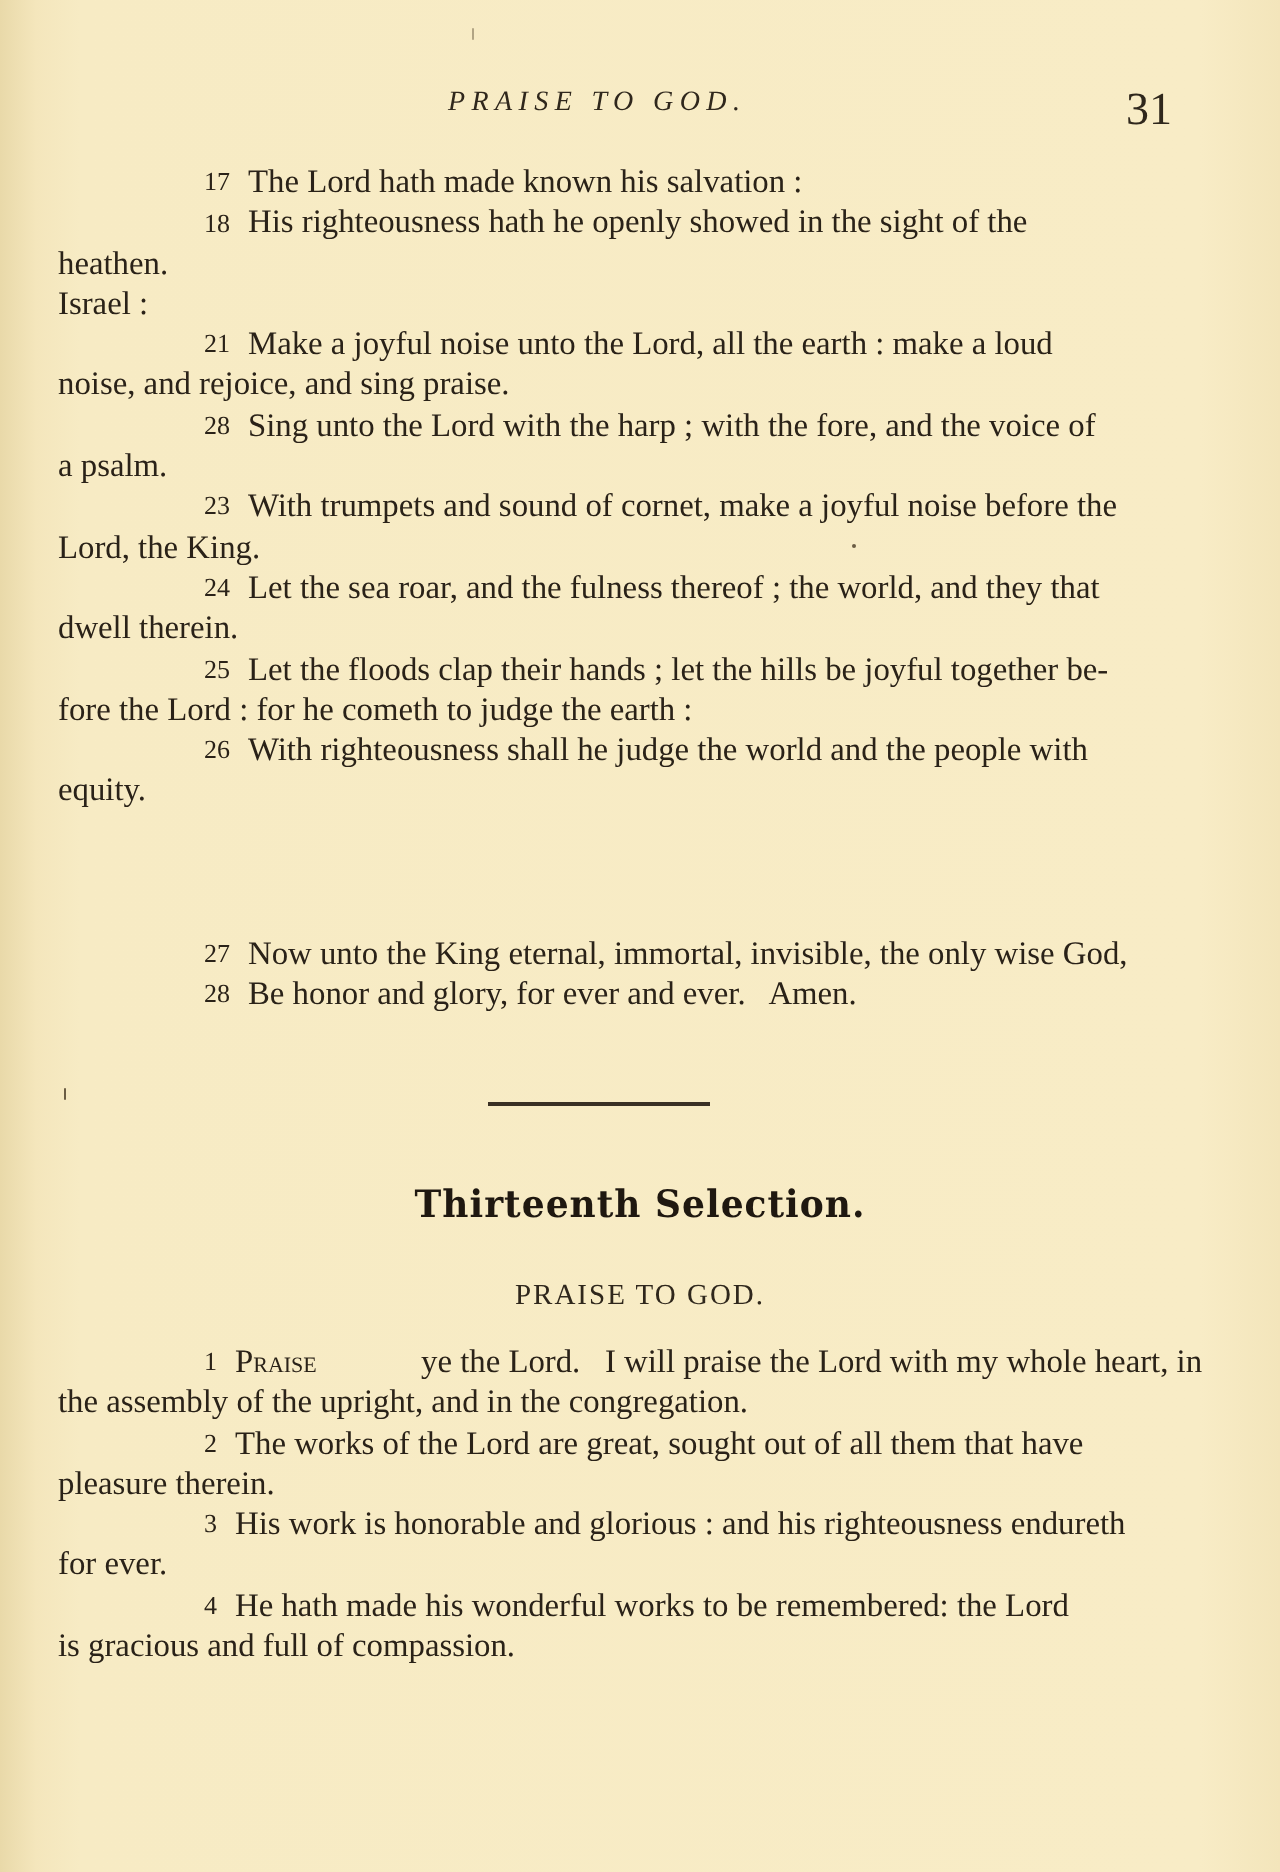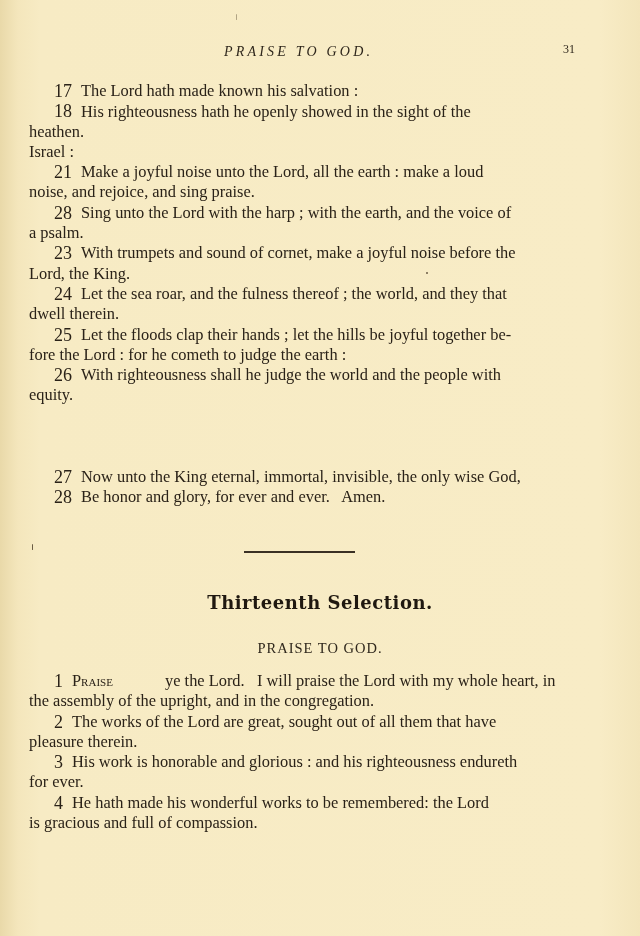--- a/index.html
+++ b/index.html
@@ -10,26 +10,26 @@
     font-family:"Liberation Serif","DejaVu Serif",serif;
     color:#2a2218;
     position:relative;
   }
   .page { position:absolute; left:0; top:0; width:640px; height:888px;border-radius:28px; }
   .running-head { position:absolute; top:44px; left:0; width:640px; height:24px; }
   .running-title {
     position:absolute; left:224px; top:0; font-style:italic; font-size:14px;
     letter-spacing:3.2px; color:#2f271c;
   }
-  .page-number { position:absolute; left:563px; top:-2px; font-size:12px; color:#2f271c; }
+  .page-number { position:absolute; left:563px; top:-2px; font-size:23px; color:#2f271c; }
   .block { position:absolute; left:29px; width:552px; font-size:16.4px; line-height:20.3px; }
   .line { white-space:nowrap; height:20.3px; display:flex; }
   .line.just { justify-content:space-between; }
   .line.ind { padding-left:25px; }
-  .vnum { font-size:18px; margin-right:9px; display:inline-block; }
+  .vnum { font-size:13px; margin-right:9px; display:inline-block;margin-left:48px; }
   .rule { position:absolute; left:244px; top:551px; width:111px; height:2px; background:#3a3024; }
   .selection-title {
     position:absolute; left:0; width:640px; top:592px; text-align:center;
     font-family:"DejaVu Serif",serif; font-weight:bold; font-size:18px; letter-spacing:0.5px;
     color:#1f1810; transform:scaleY(1.05);
   }
   .selection-subtitle {
     position:absolute; left:0; width:640px; top:640px; text-align:center;
     font-size:14.5px; letter-spacing:1px; color:#2f271c;
   }
@@ -67,21 +67,21 @@
     <div class="line ind">
         <span class="vnum">21</span>
         <span>Make a joyful noise unto the Lord, all the earth : make a loud</span>
       </div>
     <div class="line">
         <span>noise, and rejoice, and sing praise.</span>
       </div>
 
     <div class="line ind">
         <span class="vnum">28</span>
-        <span>Sing unto the Lord with the harp ; with the earth, and the voice of</span>
+        <span>Sing unto the Lord with the harp ; with the fore, and the voice of</span>
       </div>
     <div class="line">
         <span>a psalm.</span>
       </div>
 
     <div class="line ind">
         <span class="vnum">23</span>
         <span>With trumpets and sound of cornet, make a joyful noise before the</span>
       </div>
     <div class="line">

